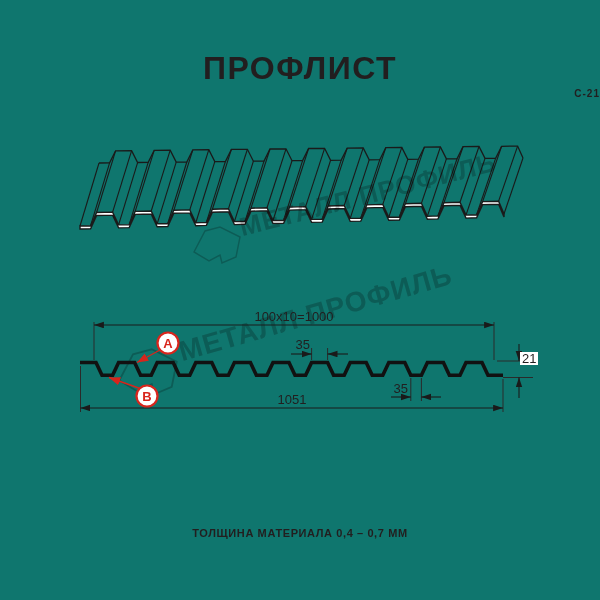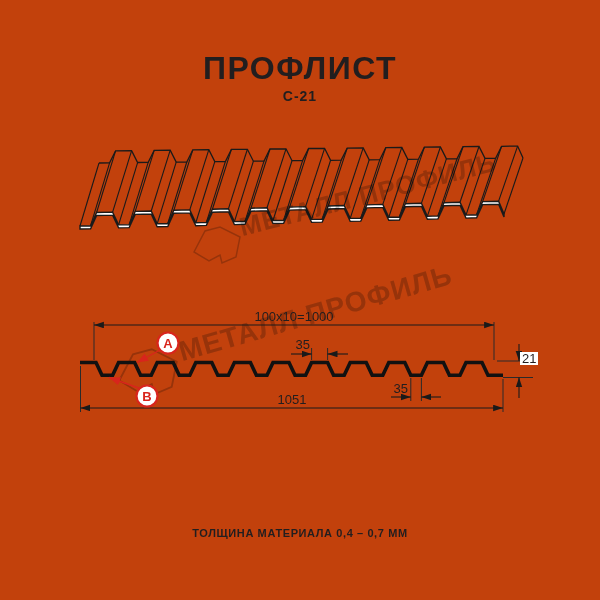--- a/index.html
+++ b/index.html
@@ -1,20 +1,20 @@
 <!DOCTYPE html>
 <html><head>
 <meta charset="utf-8">
 <style>
   html,body{margin:0;padding:0;background:#fff;}
-  #page{position:relative;width:600px;height:600px;background:#c2410c;overflow:hidden;
+  #page{position:relative;width:600px;height:600px;background:#0f766e;overflow:hidden;
         font-family:"Liberation Sans",sans-serif;color:#221e1f;}
   .center{position:absolute;left:0;width:600px;text-align:center;}
   #title{top:50px;font-size:32px;font-weight:bold;letter-spacing:1.5px;color:#221e1f;}
-  #subtitle{top:88px;font-size:14px;font-weight:600;letter-spacing:1px;color:#221e1f;}
+  #subtitle{top:88px;font-size:10px;font-weight:600;letter-spacing:1px;color:#221e1f;text-align:right;}
   #footer{top:527px;font-size:11px;font-weight:600;letter-spacing:.6px;color:#221e1f;}
   svg{position:absolute;left:0;overflow:visible;}
   #svg3d{top:130px;}
   #svg2d{top:300px;}
   .wm{position:absolute;mix-blend-mode:multiply;pointer-events:none;}
   .wmtext{color:#c7c7c7;font-weight:bold;font-size:26px;letter-spacing:1px;white-space:nowrap;
           transform-origin:0 100%;}
   #wm1text{left:244px;top:212px;transform:rotate(-14.5deg);}
   #wm2text{left:184px;top:336px;font-size:28px;transform:rotate(-16deg);}
   .dimtext{font-size:13px;fill:#221e1f;}

